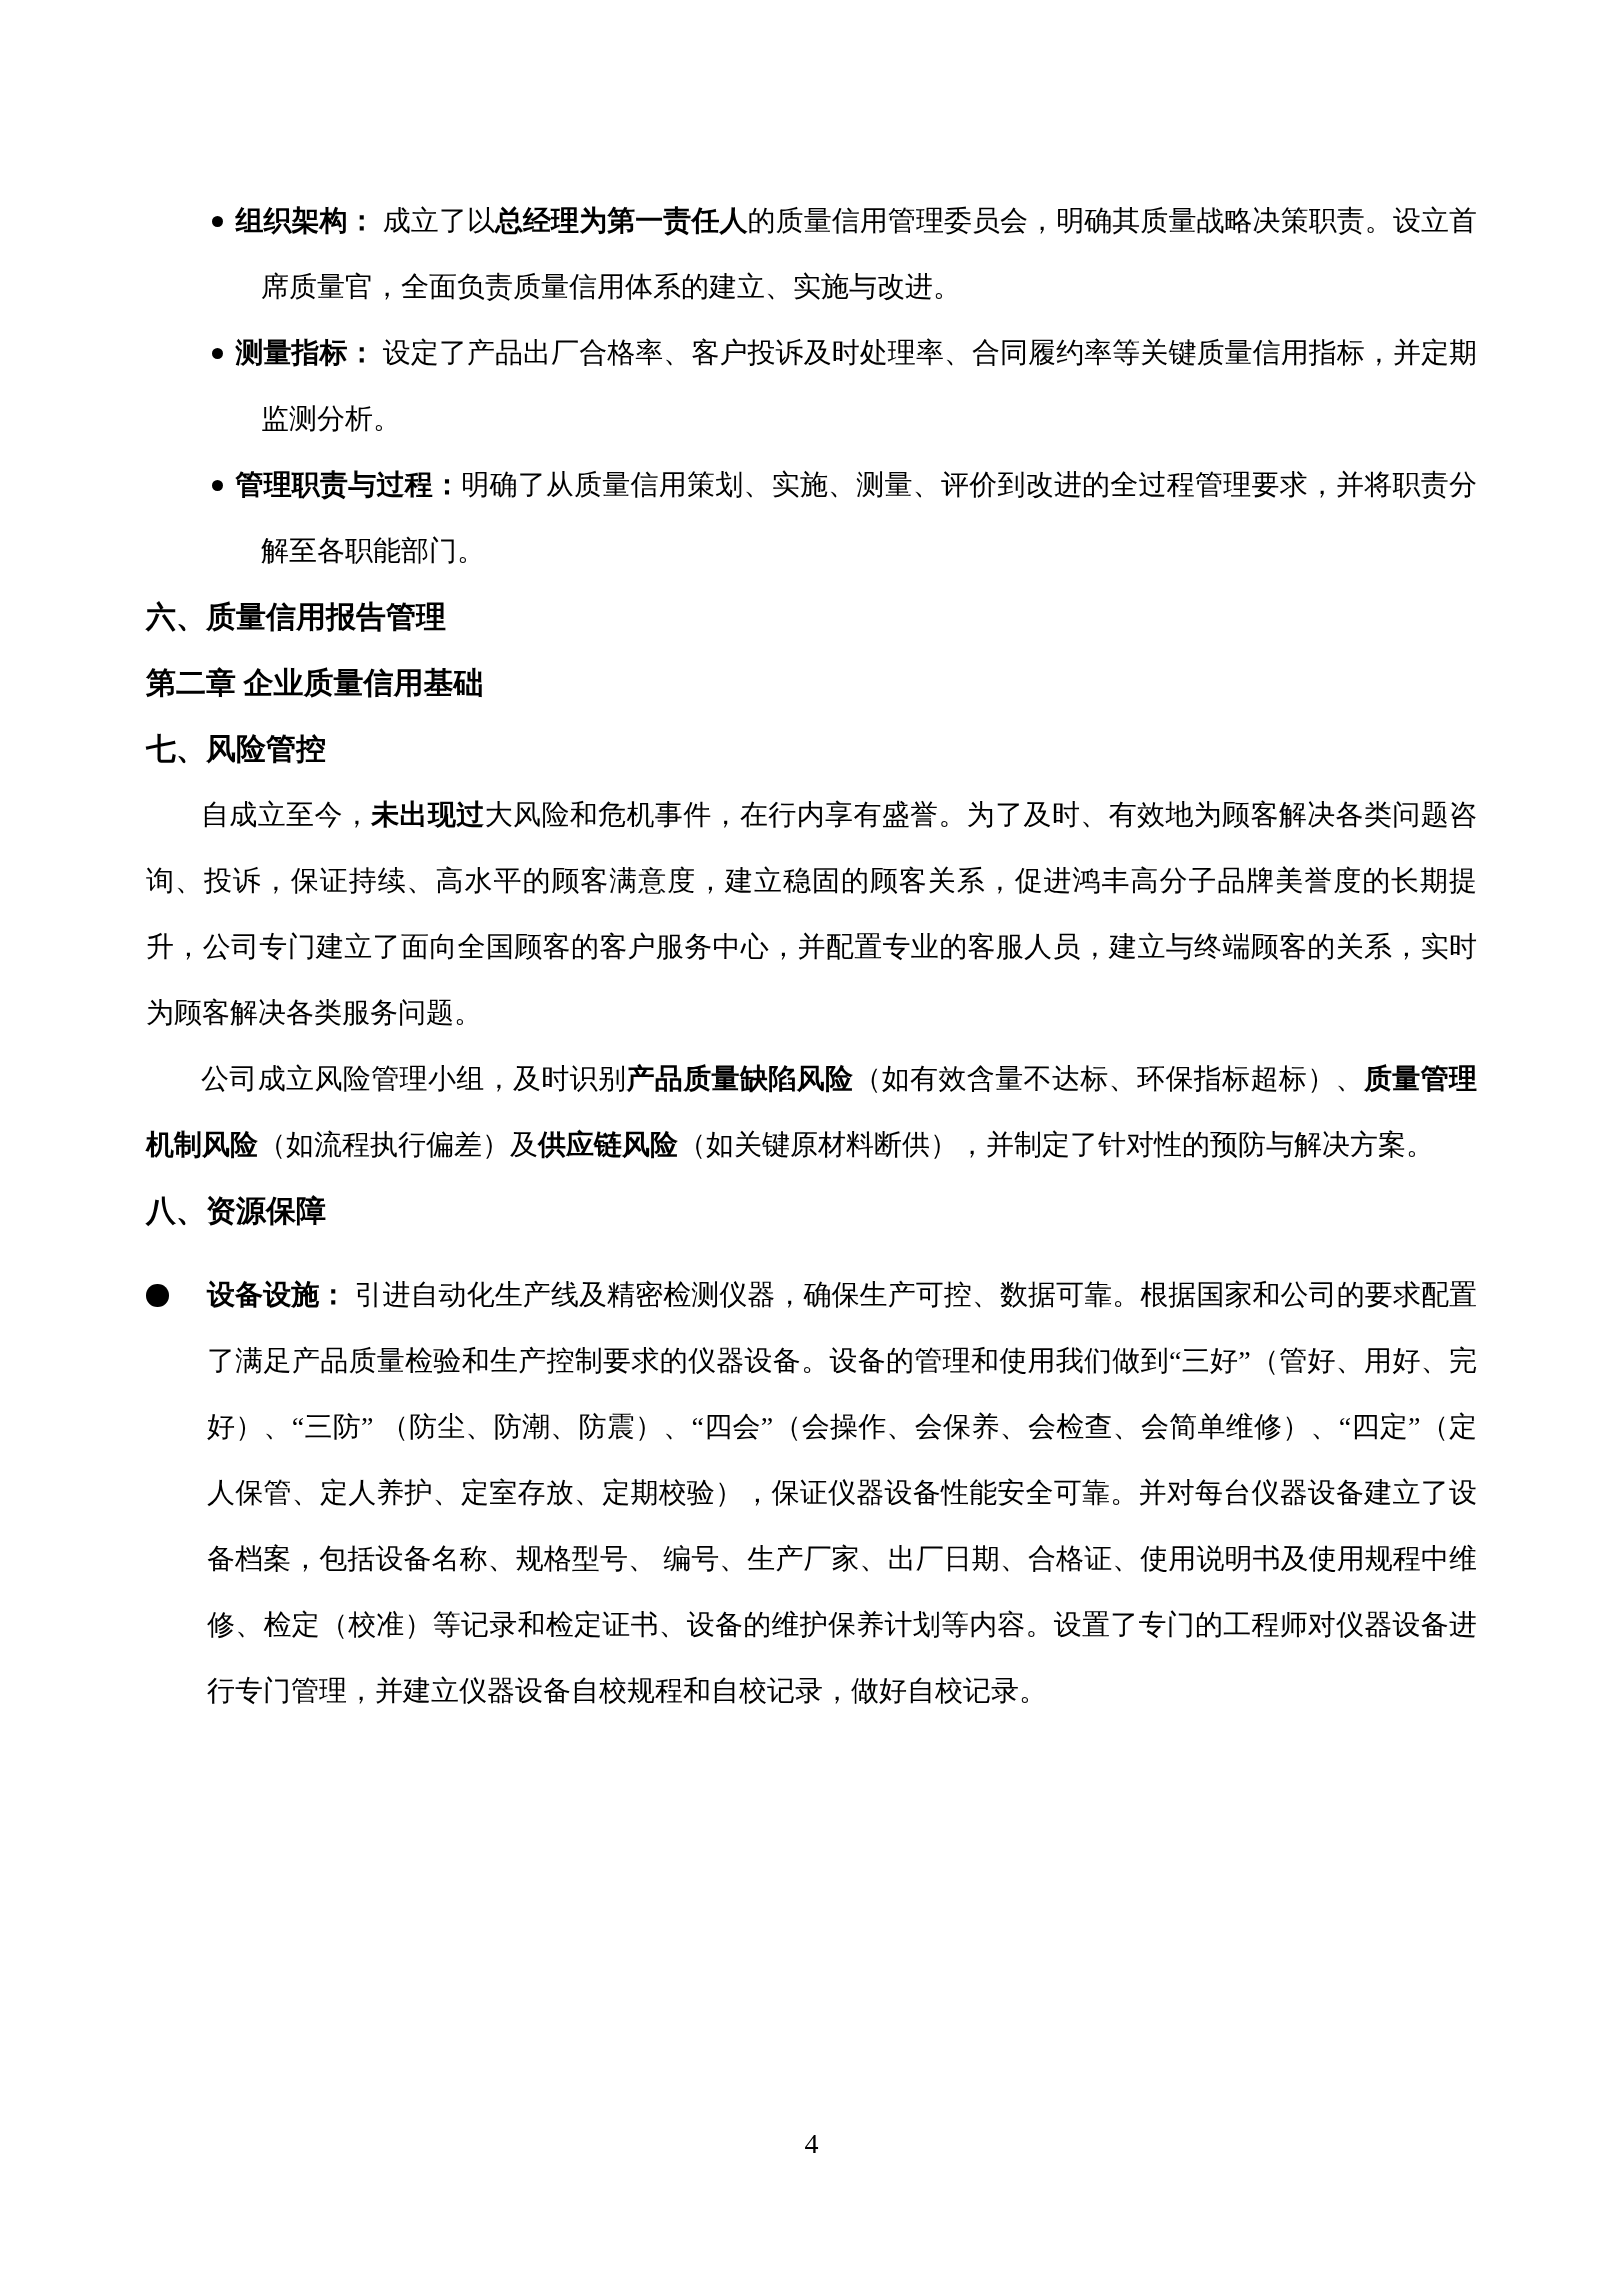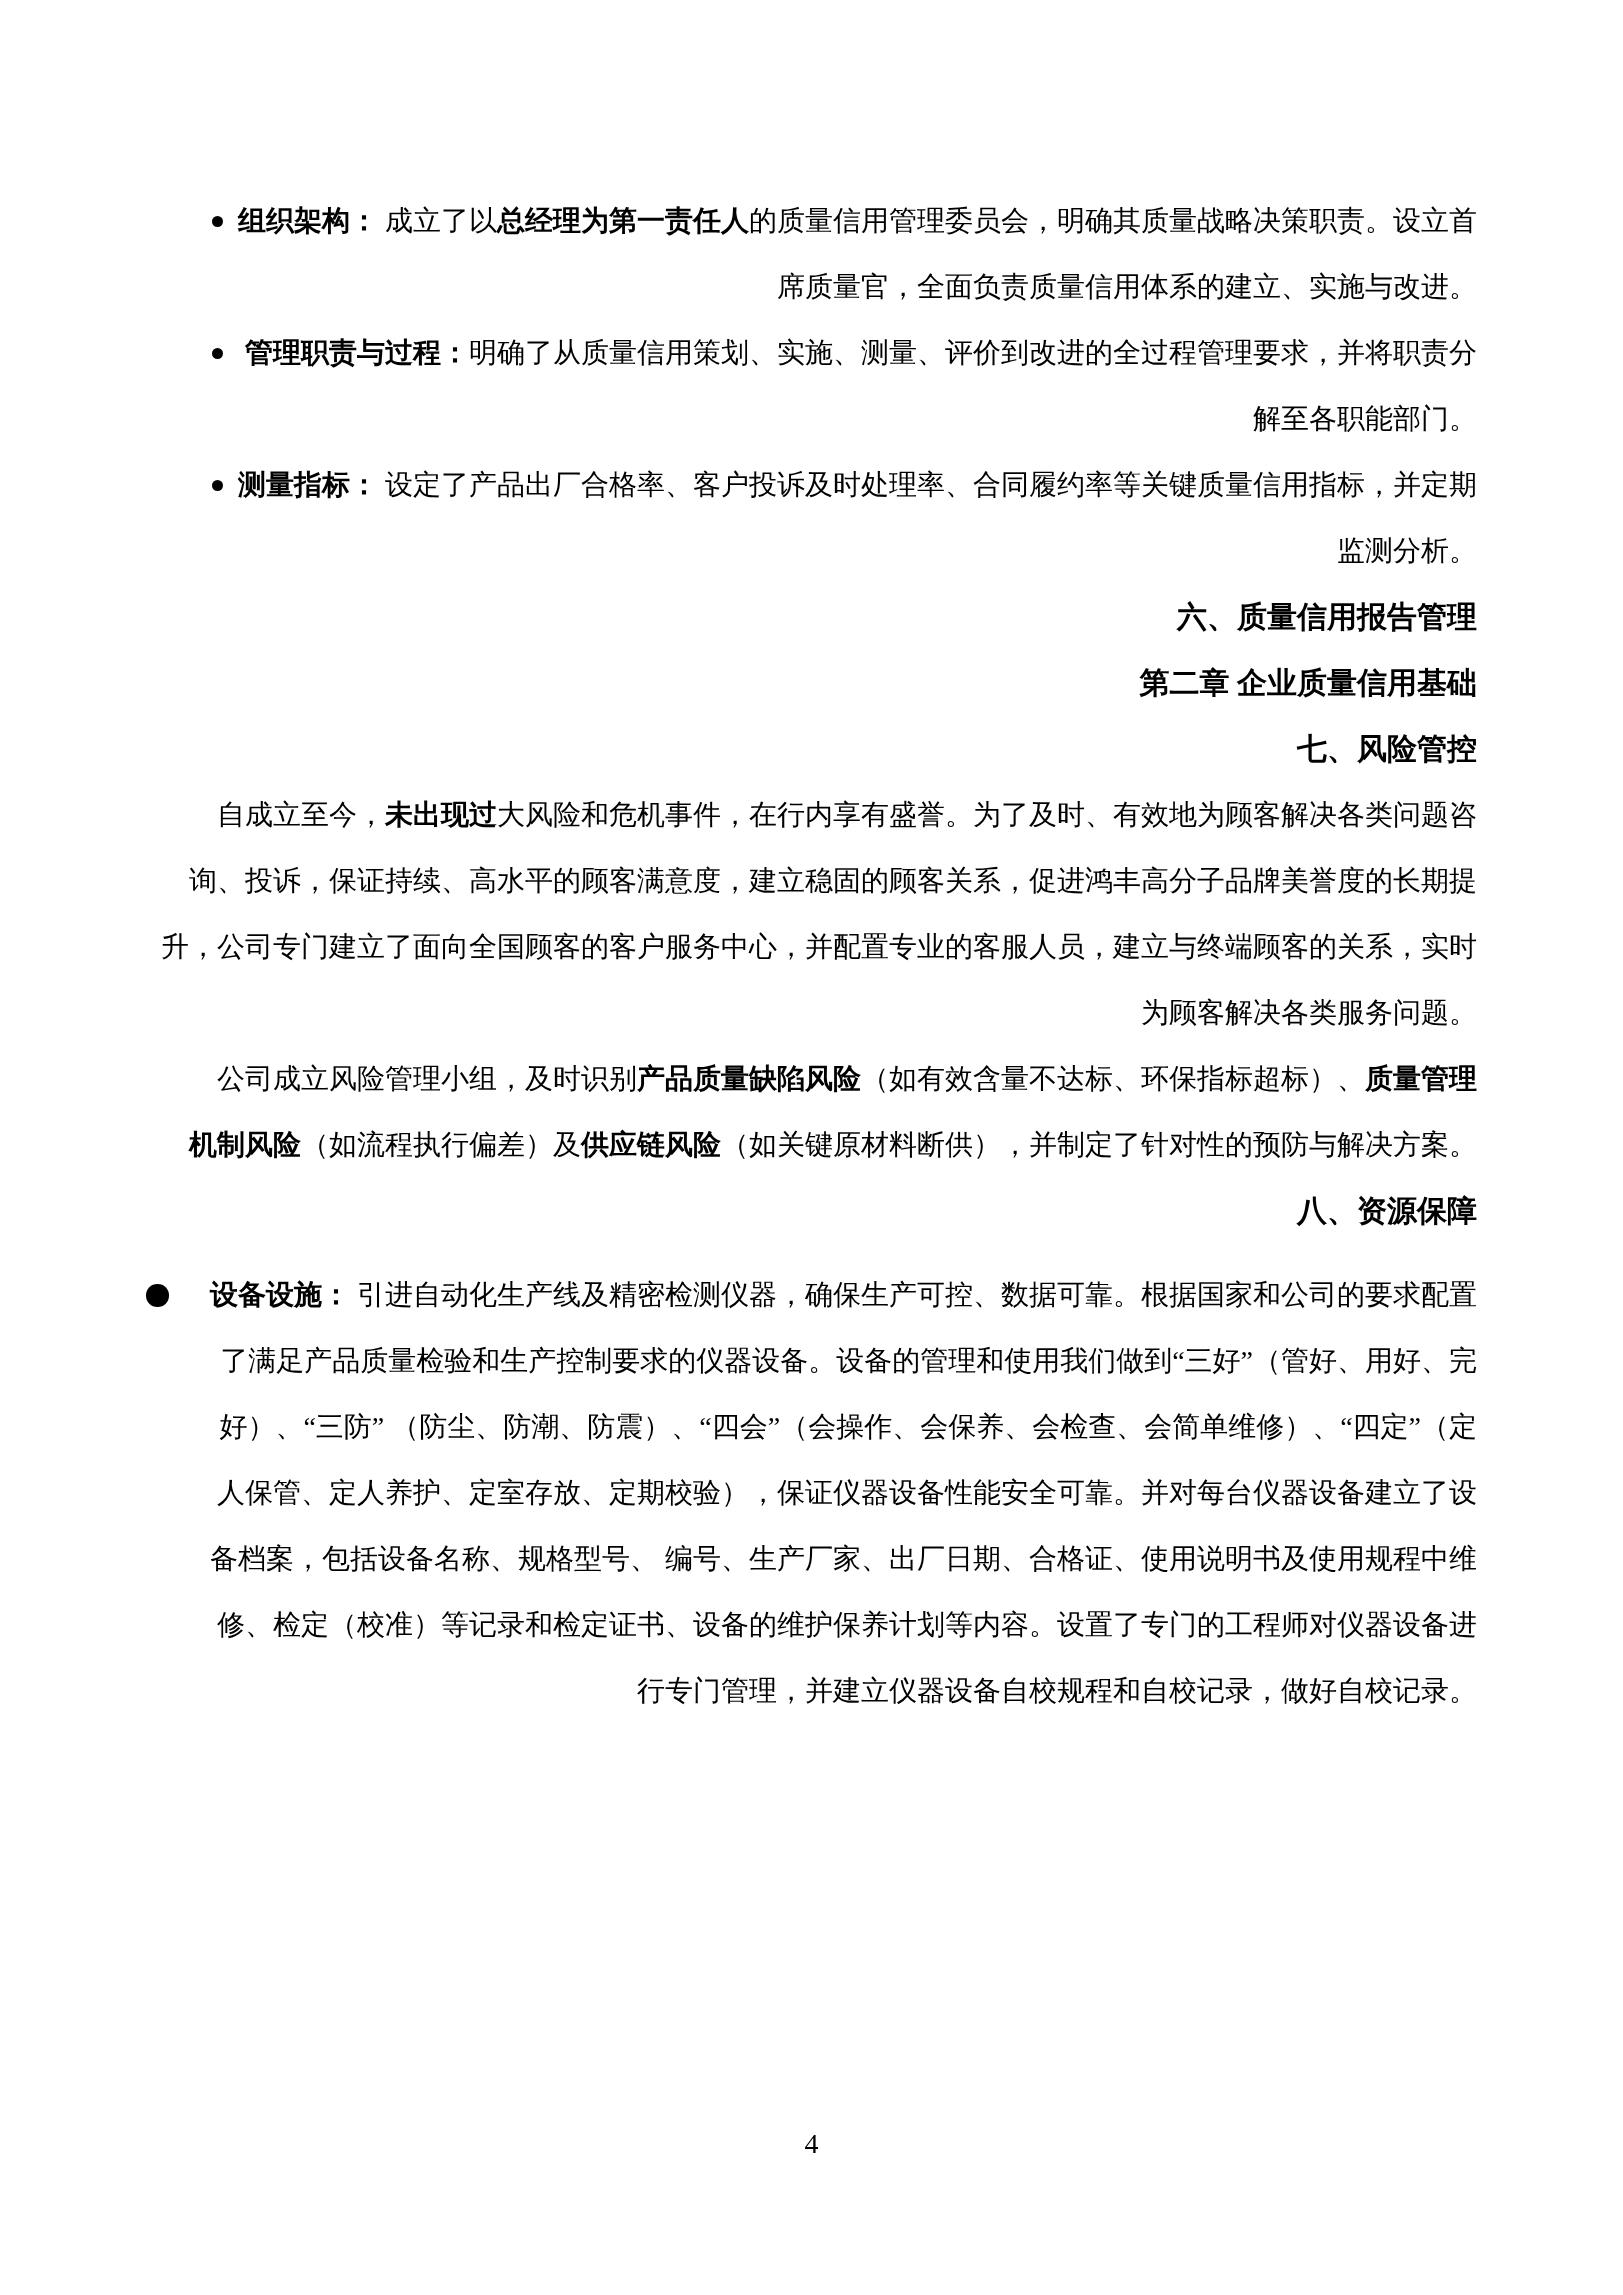--- a/index.html
+++ b/index.html
@@ -9,21 +9,21 @@
     background:#ffffff;
     color:#000;
     font-family:"Liberation Serif","DejaVu Serif",serif;
     font-size:28px;
     overflow:hidden;
   }
   .content{
     position:absolute;
     left:146px;right:146px;top:188px;
   }
-  .content p{margin:0;text-align:right;}
+  .content p{margin:0;}
   .txt{line-height:66px;text-align:justify;}
   .para{margin-top:18px;text-indent:55px;}
   .heading{
     margin-top:18px;
     font-size:30px;font-weight:bold;line-height:66px;
   }
   .bullet-item{position:relative;margin:0;}
   .bullet-item .bi-text{padding-left:115px;text-indent:-25.6px;}
   .dot{
     position:absolute;left:66px;top:28px;
@@ -47,26 +47,26 @@
 <div class="page">
   <main class="content">
 
     <div class="bullet-item">
       <span class="dot"></span>
       <p class="txt bi-text"><span class="b">组织架构：</span><span> 成立了以</span><span class="b">总经理为第一责任人</span><span>的质量信用管理委员会，明确其质量战略决策职责。设立首席质量官，全面负责质量信用体系的建立、实施与改进。</span></p>
     </div>
 
     <div class="bullet-item">
       <span class="dot"></span>
-      <p class="txt bi-text"><span class="b">管理职责与过程：</span><span>明确了从质量信用策划、实施、测量、评价到改进的全过程管理要求，并将职责分解至各职能部门。</span></p>
+      <p class="txt bi-text"><span class="b">测量指标：</span><span> 设定了产品出厂合格率、客户投诉及时处理率、合同履约率等关键质量信用指标，并定期监测分析。</span></p>
     </div>
 
     <div class="bullet-item">
       <span class="dot"></span>
-      <p class="txt bi-text"><span class="b">测量指标：</span><span> 设定了产品出厂合格率、客户投诉及时处理率、合同履约率等关键质量信用指标，并定期监测分析。</span></p>
+      <p class="txt bi-text"><span class="b">管理职责与过程：</span><span>明确了从质量信用策划、实施、测量、评价到改进的全过程管理要求，并将职责分解至各职能部门。</span></p>
     </div>
 
     <p class="heading">六、质量信用报告管理</p>
 
 
     <p class="heading">第二章 企业质量信用基础</p>
 
     <p class="heading">七、风险管控</p>
 
     <p class="txt para"><span>自成立至今，</span><span class="b">未出现过</span><span>大风险和危机事件，在行内享有盛誉。为了及时、有效地为顾客解决各类问题咨询、投诉，保证持续、高水平的顾客满意度，建立稳固的顾客关系，促进鸿丰高分子品牌美誉度的长期提升，公司专门建立了面向全国顾客的客户服务中心，并配置专业的客服人员，建立与终端顾客的关系，实时为顾客解决各类服务问题。</span></p>

